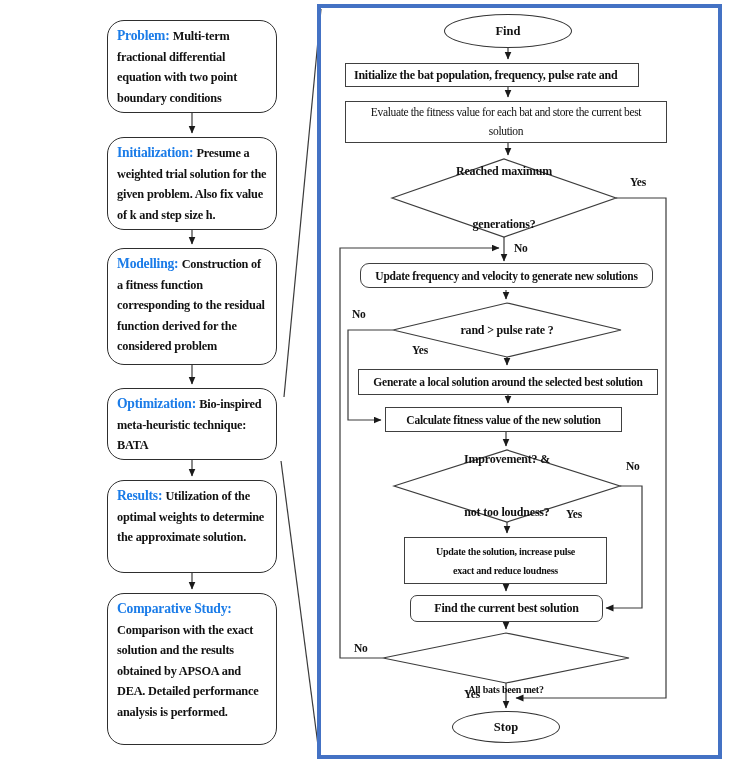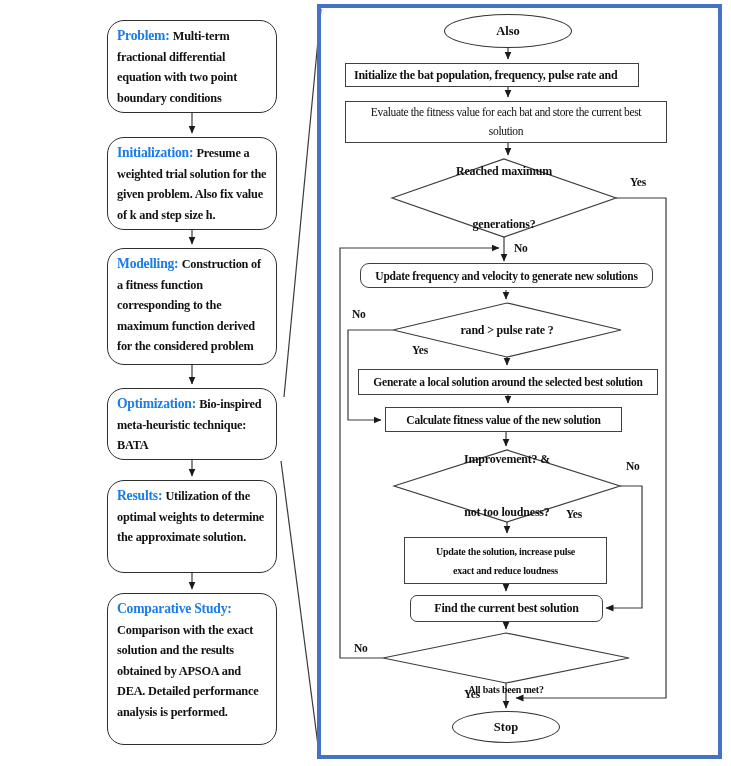--- a/index.html
+++ b/index.html
@@ -111,33 +111,33 @@
 
   <div class="panel"></div>
 
   <div class="lbox" style="left:107px;top:20px;width:170px;height:93px;">
     <span class="lhead">Problem:</span><span class="lbody">Multi-term fractional differential equation with two point boundary conditions</span>
   </div>
   <div class="lbox" style="left:107px;top:137px;width:170px;height:93px;">
     <span class="lhead">Initialization:</span><span class="lbody">Presume a weighted trial solution for the given problem.  Also fix value of k and step size h.</span>
   </div>
   <div class="lbox" style="left:107px;top:248px;width:170px;height:117px;">
-    <span class="lhead">Modelling:</span><span class="lbody">Construction of a fitness function corresponding to the maximum function derived for the considered problem</span>
+    <span class="lhead">Modelling:</span><span class="lbody">Construction of a fitness function corresponding to the residual function derived for the considered problem</span>
   </div>
   <div class="lbox" style="left:107px;top:388px;width:170px;height:72px;">
     <span class="lhead">Optimization:</span><span class="lbody">Bio-inspired meta-heuristic technique: BATA</span>
   </div>
   <div class="lbox" style="left:107px;top:480px;width:170px;height:93px;">
     <span class="lhead">Results:</span><span class="lbody">Utilization of the optimal weights to determine the approximate solution.</span>
   </div>
   <div class="lbox headline" style="left:107px;top:593px;width:170px;height:152px;">
     <span class="lhead">Comparative Study:</span><span class="lbody">Comparison with the exact solution and the results obtained by APSOA and DEA. Detailed performance analysis is performed.</span>
   </div>
 
-  <div class="oval" style="left:444px;top:14px;width:128px;height:34px;">Also</div>
+  <div class="oval" style="left:444px;top:14px;width:128px;height:34px;">Find</div>
 
   <div class="pbox leftalign" style="left:345px;top:63px;width:294px;height:24px;">Initialize the bat population, frequency, pulse rate and</div>
 
   <div class="pbox regular" style="left:345px;top:101px;width:322px;height:42px;">
     <span class="ln">Evaluate the fitness value for each bat and store the current best</span>
     <span class="ln">solution</span>
   </div>
 
   <div class="dtext" style="left:429px;top:173px;width:150px;height:50px;">
     <span>Reached maximum</span>

